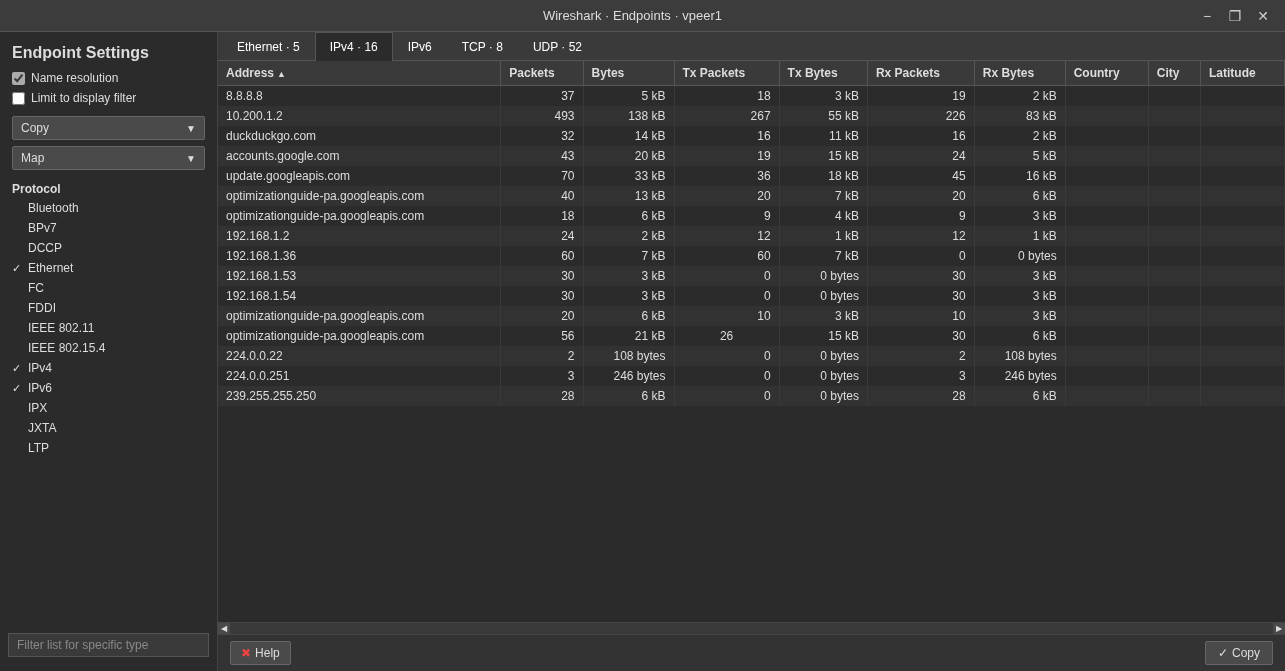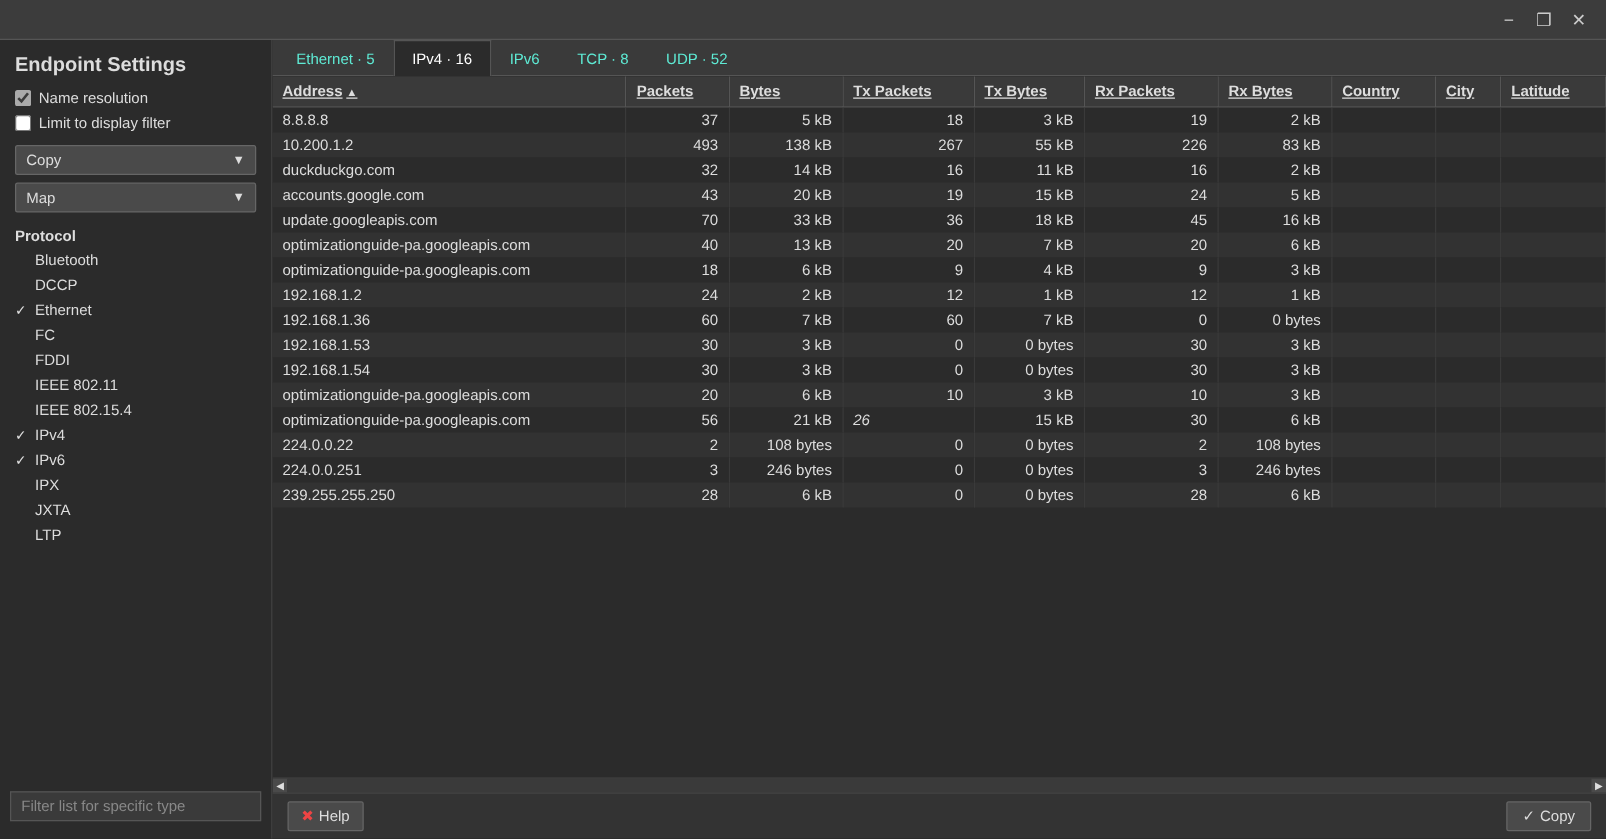--- a/index.html
+++ b/index.html
@@ -143,21 +143,21 @@
     .tabs-bar {
       display: flex;
       background: #3a3a3a;
       border-bottom: 1px solid #555;
       padding: 0 4px;
     }
     .tab {
       padding: 7px 14px;
       cursor: pointer;
       font-size: 12px;
-      color: #5eead4;
+      color: #ffffff;
       border: 1px solid transparent;
       border-bottom: none;
       margin-bottom: -1px;
       background: none;
     }
     .tab.active {
       background: #2b2b2b;
       color: #fff;
       border-color: #555;
       border-bottom-color: #2b2b2b;
@@ -180,21 +180,20 @@
       color: #ddd;
       padding: 5px 8px;
       text-align: left;
       border-right: 1px solid #555;
       border-bottom: 1px solid #555;
       white-space: nowrap;
       position: sticky;
       top: 0;
       cursor: pointer;
       user-select: none;
-      text-decoration: underline;
     }
     tbody tr:nth-child(even) { background: #323232; }
     tbody tr:nth-child(odd) { background: #2b2b2b; }
     tbody td {
       padding: 3px 8px;
       border-right: 1px solid #3a3a3a;
       color: #ddd;
       white-space: nowrap;
     }
     .bottom-bar {
@@ -257,20 +256,21 @@
     .sort-arrow {
       font-size: 9px;
       margin-left: 3px;
     }
   </style>
 </head>
 <body>
 
 <div class="title-bar">
   <div style="width:60px;"></div>
+  <div class="title-bar-title">Wireshark · Endpoints · vpeer1</div>
   <div class="title-bar-controls">
     <button class="title-bar-btn">−</button>
     <button class="title-bar-btn">❐</button>
     <button class="title-bar-btn">✕</button>
   </div>
 </div>
 
 <div class="main-container">
 
   <div class="left-panel">
@@ -297,20 +297,24 @@
       </button>
     </div>
 
     <div class="protocol-label">Protocol</div>
 
     <div class="protocol-list-container">
       <div class="protocol-list" id="protocol-list">
       <div class="protocol-item">
             <span class="protocol-check"></span>
             <span>Bluetooth</span>
+          </div>
+          <div class="protocol-item">
+            <span class="protocol-check"></span>
+            <span>BPv7</span>
           </div>
           <div class="protocol-item">
             <span class="protocol-check"></span>
             <span>DCCP</span>
           </div>
           <div class="protocol-item">
             <span class="protocol-check">✓</span>
             <span>Ethernet</span>
           </div>
           <div class="protocol-item">
@@ -523,21 +527,21 @@
               <td style="text-align: right;">10</td>
               <td style="text-align: right;">3 kB</td>
               <td style="text-align: right;"></td>
               <td style="text-align: right;"></td>
               <td style="text-align: right;"></td>
             </tr>
             <tr>
               <td>optimizationguide-pa.googleapis.com</td>
               <td style="text-align: right;">56</td>
               <td style="text-align: right;">21 kB</td>
-              <td style="text-align: left; font-style: italic;">26</td>
+              <td style="text-align: center;">26</td>
               <td style="text-align: right;">15 kB</td>
               <td style="text-align: right;">30</td>
               <td style="text-align: right;">6 kB</td>
               <td style="text-align: right;"></td>
               <td style="text-align: right;"></td>
               <td style="text-align: right;"></td>
             </tr>
             <tr>
               <td>224.0.0.22</td>
               <td style="text-align: right;">2</td>

